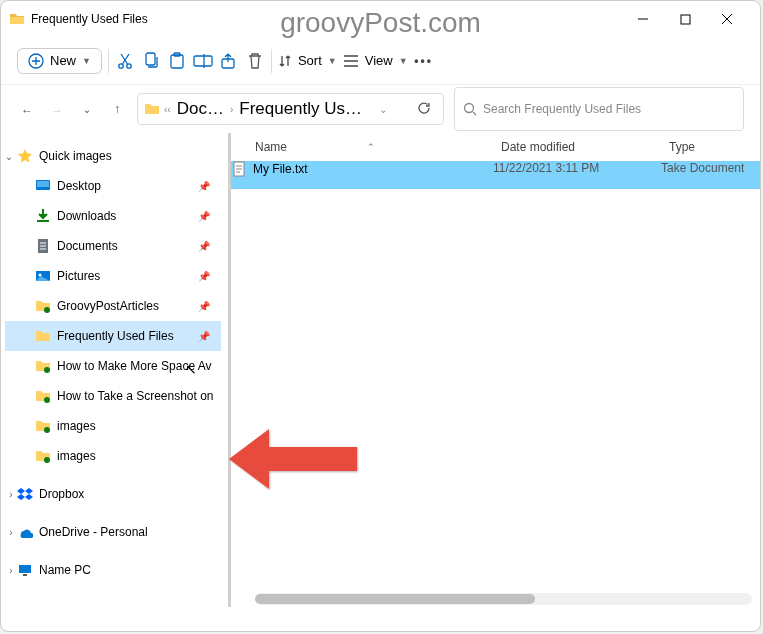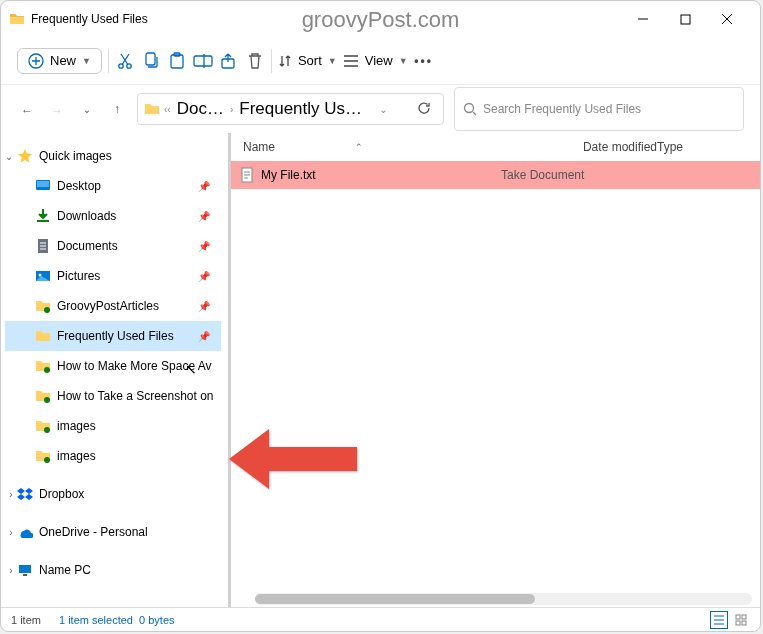--- a/index.html
+++ b/index.html
@@ -1,21 +1,21 @@
 <!DOCTYPE html>
 <html><head>
   <meta charset="utf-8">
   <style>
     * { margin: 0; padding: 0; box-sizing: border-box; font-family: "Segoe UI", Tahoma, sans-serif; }
     body { background: #f0f0f0; width: 763px; height: 634px; font-size: 12px; }
     .window { background: #fff; border: 1px solid #ccc; border-radius: 8px; width: 761px; height: 632px; position: relative; overflow: hidden; }
     .titlebar { display: flex; align-items: center; height: 36px; padding: 0 8px; }
     .titlebar-icon { width: 16px; height: 16px; margin-right: 6px; }
     .titlebar-title { font-size: 12px; flex: 0 0 auto; }
-    .watermark { position: absolute; left: 50%; transform: translateX(-50%); top: 6px; font-size: 22px; color: #888; pointer-events: none; }
+    .watermark { position: absolute; left: 50%; transform: translateX(-50%); top: 6px; font-size: 28px; color: #888; pointer-events: none; }
     .win-controls { margin-left: auto; display: flex; gap: 28px; padding-right: 18px; }
     .win-ctrl { width: 14px; height: 14px; display: flex; align-items: center; justify-content: center; cursor: pointer; }
     .toolbar { height: 48px; display: flex; align-items: center; padding: 0 16px; gap: 6px; border-bottom: 1px solid #eee; }
     .new-btn { display: flex; align-items: center; gap: 6px; border: 1px solid #ccc; border-radius: 6px; padding: 4px 10px; cursor: pointer; font-size: 13px; }
     .tool-icon { width: 20px; height: 20px; display: flex; align-items: center; justify-content: center; cursor: pointer; color: #0067c0; }
     .tool-sep { width: 1px; height: 24px; background: #ddd; }
     .sort-view { display: flex; align-items: center; gap: 6px; cursor: pointer; font-size: 13px; }
     .addr-row { display: flex; align-items: center; height: 48px; padding: 0 16px; gap: 10px; }
     .nav-arr { width: 20px; height: 20px; display: flex; align-items: center; justify-content: center; cursor: pointer; color: #555; }
     .nav-arr.disabled { color: #ccc; }
@@ -30,26 +30,26 @@
     .nav-item { display: flex; align-items: center; height: 30px; padding: 0 4px 0 30px; gap: 6px; position: relative; cursor: pointer; white-space: nowrap; }
     .nav-item.header { padding-left: 12px; }
     .nav-item.top { padding-left: 12px; margin-top: 8px; }
     .nav-item.selected { background: #cce8ff; }
     .nav-item .expand { position: absolute; left: 0px; width: 12px; text-align: center; color: #666; font-size: 10px; }
     .nav-item.header .expand { left: -2px; }
     .nav-icon { width: 16px; height: 16px; flex-shrink: 0; }
     .pin { margin-left: auto; color: #888; font-size: 10px; padding-right: 6px; }
     .cursor-icon { position: absolute; left: 184px; top: 228px; font-size: 14px; color: #000; pointer-events: none; }
     .file-pane { flex: 1; position: relative; overflow-x: auto; }
-    .col-headers { display: flex; height: 28px; align-items: center; font-size: 12px; color: #444; padding-left: 12px; text-align: right; }
+    .col-headers { display: flex; height: 28px; align-items: center; font-size: 12px; color: #444; padding-left: 24px; }
     .col-name { width: 246px; display: flex; align-items: center; gap: 80px; cursor: pointer; }
     .col-date { width: 168px; cursor: pointer; }
     .col-type { cursor: pointer; }
     .sort-ind { font-size: 9px; color: #666; }
-    .file-row { display: flex; align-items: center; height: 28px; padding-left: 8px; background: #fca5a5; }
+    .file-row { display: flex; align-items: flex-start; height: 28px; background: #7dd3fc; }
     .file-row .col-name { display: flex; align-items: center; gap: 6px; width: 262px; }
     .file-icon { width: 16px; height: 16px; }
     .hscroll-track { position: absolute; bottom: 2px; left: 24px; right: 8px; height: 12px; background: #f0f0f0; border-radius: 6px; }
     .hscroll-thumb { position: absolute; left: 0; top: 1px; height: 10px; width: 280px; background: #c0c0c0; border-radius: 5px; }
     .arrow-anno { position: absolute; left: 228px; top: 286px; pointer-events: none; z-index: 5; }
     .status-bar { height: 24px; border-top: 1px solid #ddd; display: flex; align-items: center; padding: 0 10px; gap: 18px; font-size: 11px; color: #444; }
     .status-bar .view-icons { margin-left: auto; display: flex; gap: 4px; }
     .view-mode { width: 18px; height: 18px; border: 1px solid transparent; display: flex; align-items: center; justify-content: center; cursor: pointer; }
     .view-mode.active { border-color: #0067c0; color: #0067c0; }
   </style>
@@ -300,51 +300,33 @@
         <div class="col-type">Type</div>
       </div>
       <div class="file-row">
         <div class="col-name">
           <svg class="file-icon" viewBox="0 0 16 16">
               <rect x="3" y="1" width="10" height="14" fill="#fff" stroke="#888"></rect>
               <path stroke="#888" d="M5 5h6M5 8h6M5 11h4"></path>
             </svg>
           <span>My File.txt</span>
         </div>
+        <div class="col-date" style="color:#555">11/22/2021 3:11 PM</div>
         <div class="col-type" style="color:#555">Take Document</div>
       </div>
       <div class="hscroll-track">
         <div class="hscroll-thumb"></div>
       </div>
     </div>
 
     <svg class="arrow-anno" width="130" height="80" viewBox="0 0 130 80">
       <defs>
           <filter id="ds">
             <feDropShadow dx="1" dy="1" stdDeviation="1" flood-opacity="0.3"></feDropShadow>
           </filter>
         </defs>
       <path fill="#e74c3c" filter="url(#ds)" d="M0 40 L40 10 L40 28 L128 28 L128 52 L40 52 L40 70 Z"></path>
     </svg>
 
   </div>
 
-  <div class="status-bar">
-    <span>1 item</span>
-    <span style="color:#0067c0"><span>1 item selected</span>&nbsp;&nbsp;<span>0 bytes</span></span>
-    <div class="view-icons">
-      <div class="view-mode active">
-          <svg width="12" height="12" viewBox="0 0 12 12">
-            <path stroke="currentColor" d="M1 2h10M1 6h10M1 10h10"></path>
-          </svg>
-        </div>
-      <div class="view-mode">
-          <svg width="12" height="12" viewBox="0 0 12 12">
-            <rect x="1" y="1" width="4" height="4" fill="none" stroke="#888"></rect>
-            <rect x="7" y="1" width="4" height="4" fill="none" stroke="#888"></rect>
-            <rect x="1" y="7" width="4" height="4" fill="none" stroke="#888"></rect>
-            <rect x="7" y="7" width="4" height="4" fill="none" stroke="#888"></rect>
-          </svg>
-        </div>
-    </div>
-  </div>
 
 </div>
 
 </body></html>

